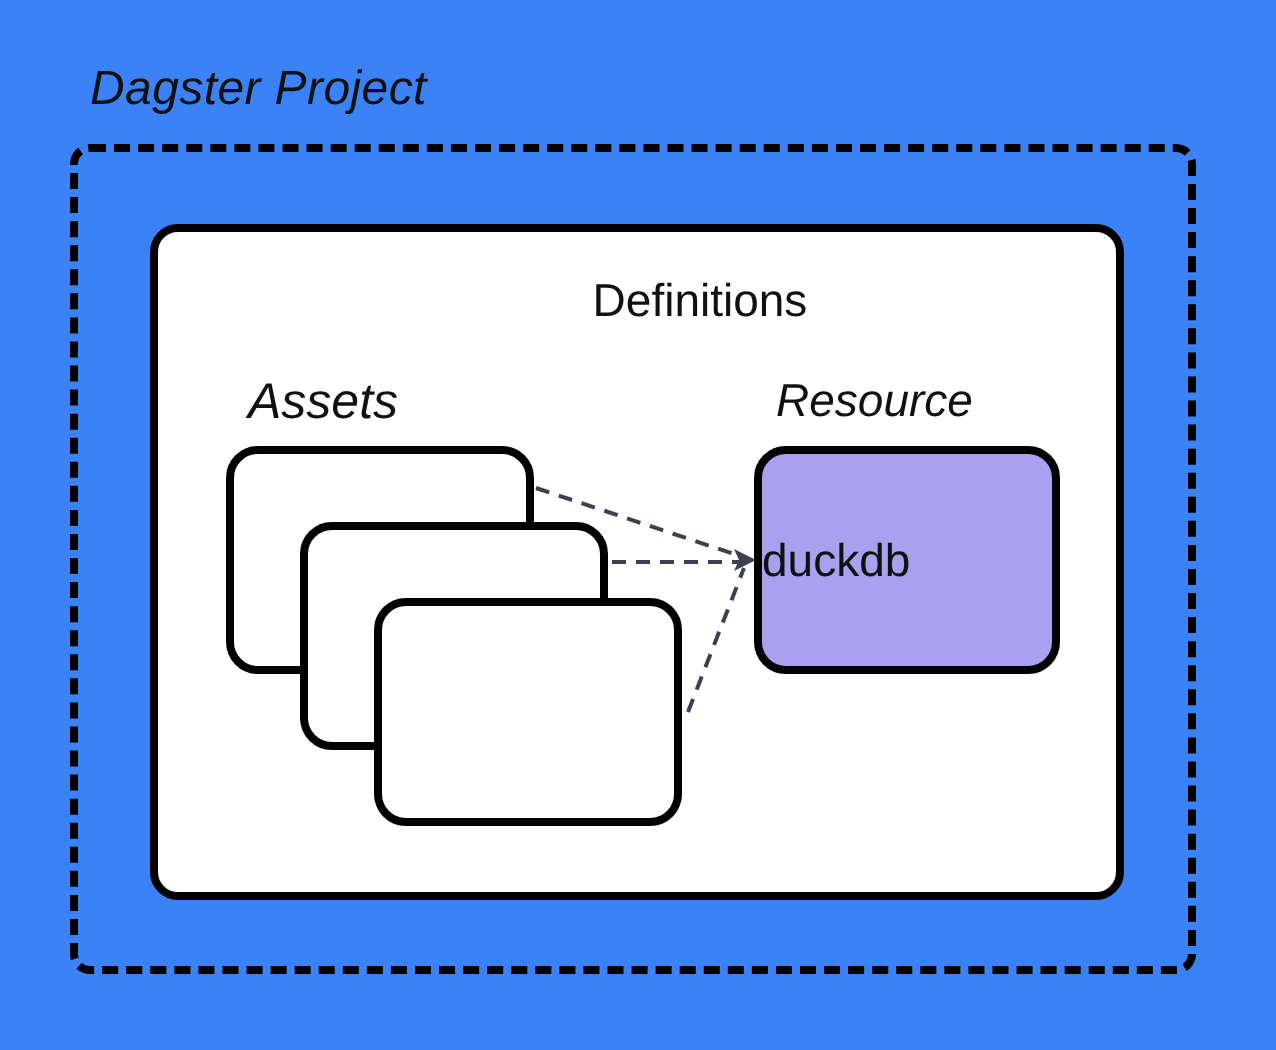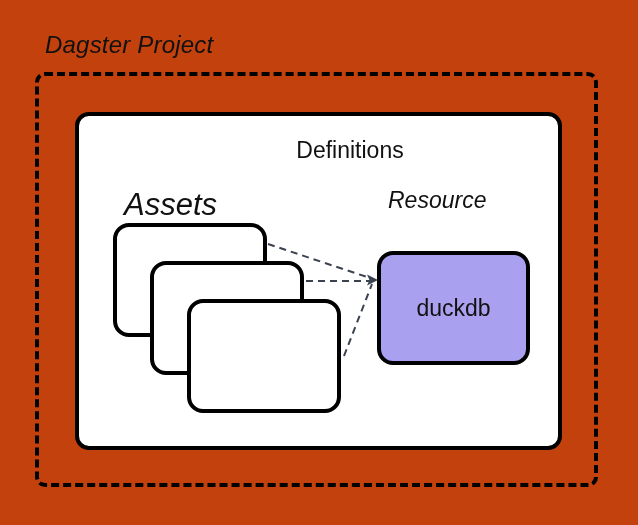--- a/index.html
+++ b/index.html
@@ -4,21 +4,21 @@
 <style>
   html, body {
     margin: 0;
     padding: 0;
     background: #ffffff;
   }
   .canvas {
     position: relative;
     width: 638px;
     height: 525px;
-    background: #c2410c;
+    background: #3b82f6;
     font-family: "Liberation Sans", sans-serif;
     color: #111111;
     overflow: hidden;
   }
   .diagram-title {
     position: absolute;
     left: 45px;
     top: 31px;
     font-size: 24px;
     font-style: italic;
@@ -54,21 +54,21 @@
     width: 550px;
     text-align: center;
     font-size: 23px;
     font-weight: 400;
     white-space: nowrap;
   }
   .assets-label {
     position: absolute;
     left: 124px;
     top: 187px;
-    font-size: 31px;
+    font-size: 25px;
     font-style: italic;
     font-weight: 500;
     white-space: nowrap;
   }
   .resource-label {
     position: absolute;
     left: 388px;
     top: 187px;
     font-size: 23px;
     font-style: italic;
@@ -93,24 +93,22 @@
     left: 377px;
     top: 223px;
     width: 153px;
     height: 114px;
     background: var(--resource-fill, #a9a1f0);
     border: 4px solid #000000;
     border-radius: 16px;
     box-sizing: border-box;
     display: flex;
     align-items: center;
-    justify-content: center;
     font-size: 23px;
     font-weight: 400;
-    margin-top: 28px;
   }
   .connectors {
     position: absolute;
     left: 0;
     top: 0;
     width: 638px;
     height: 525px;
     pointer-events: none;
   }
   .connector-line {

